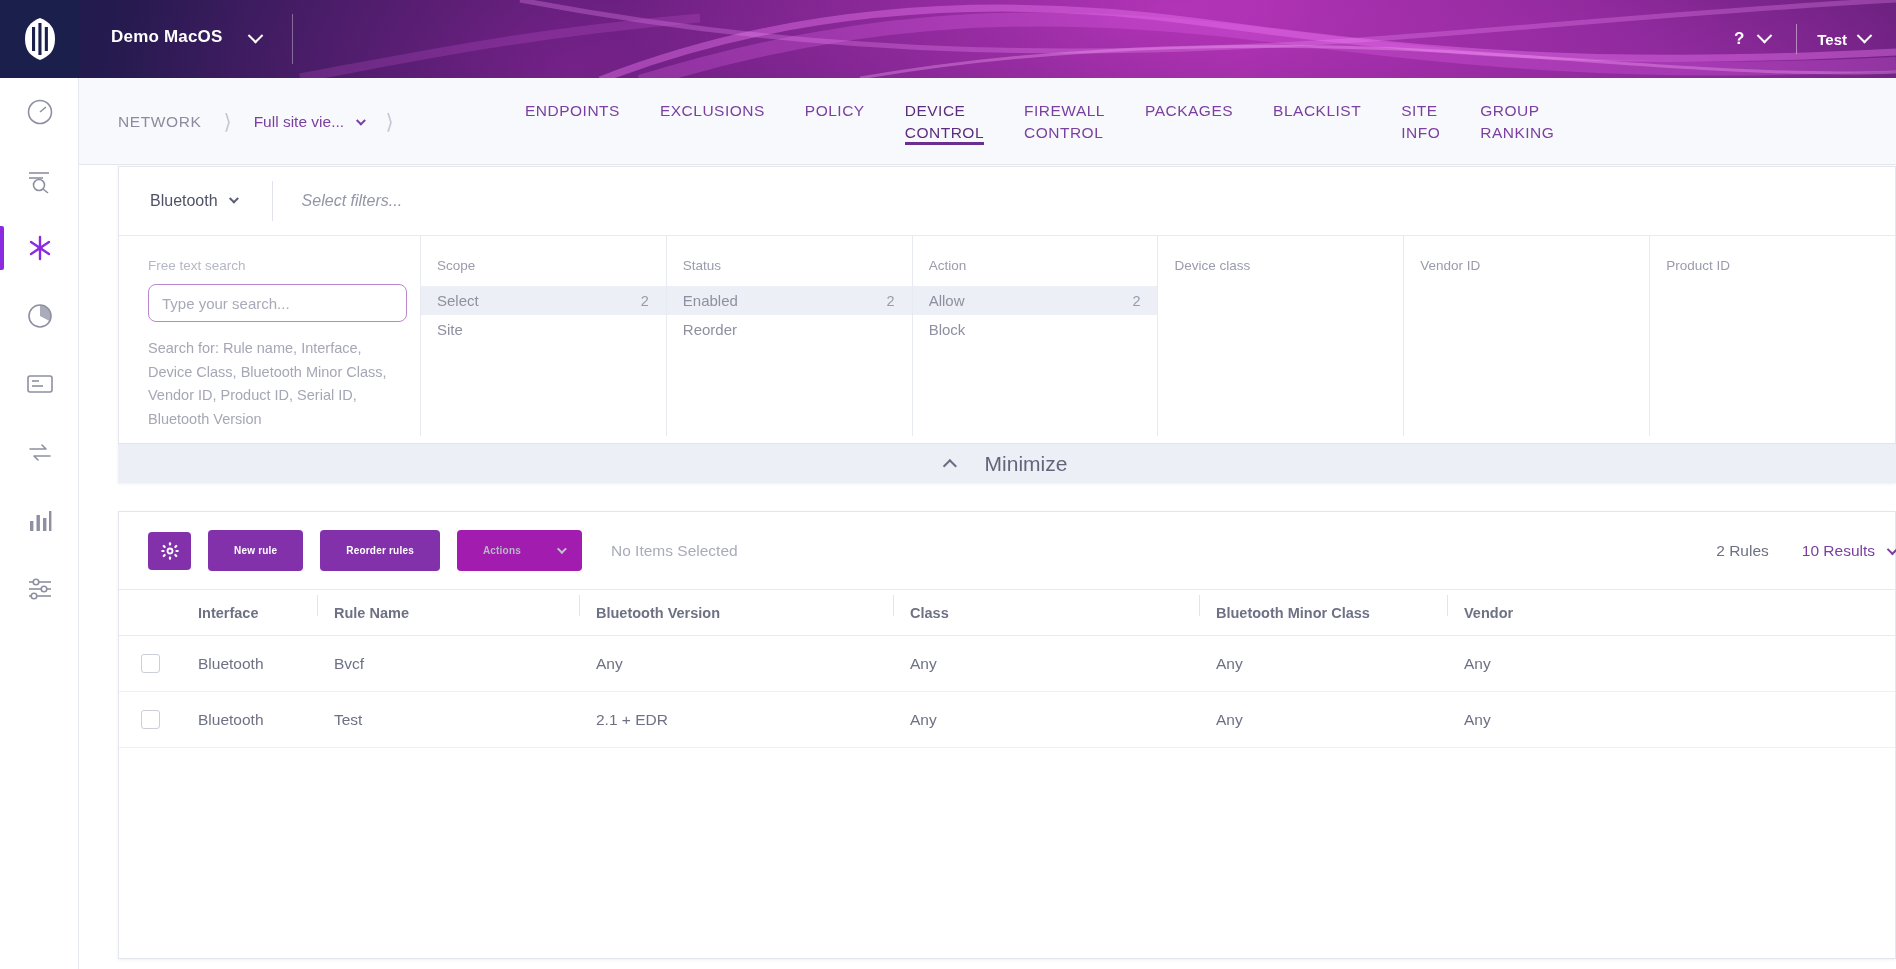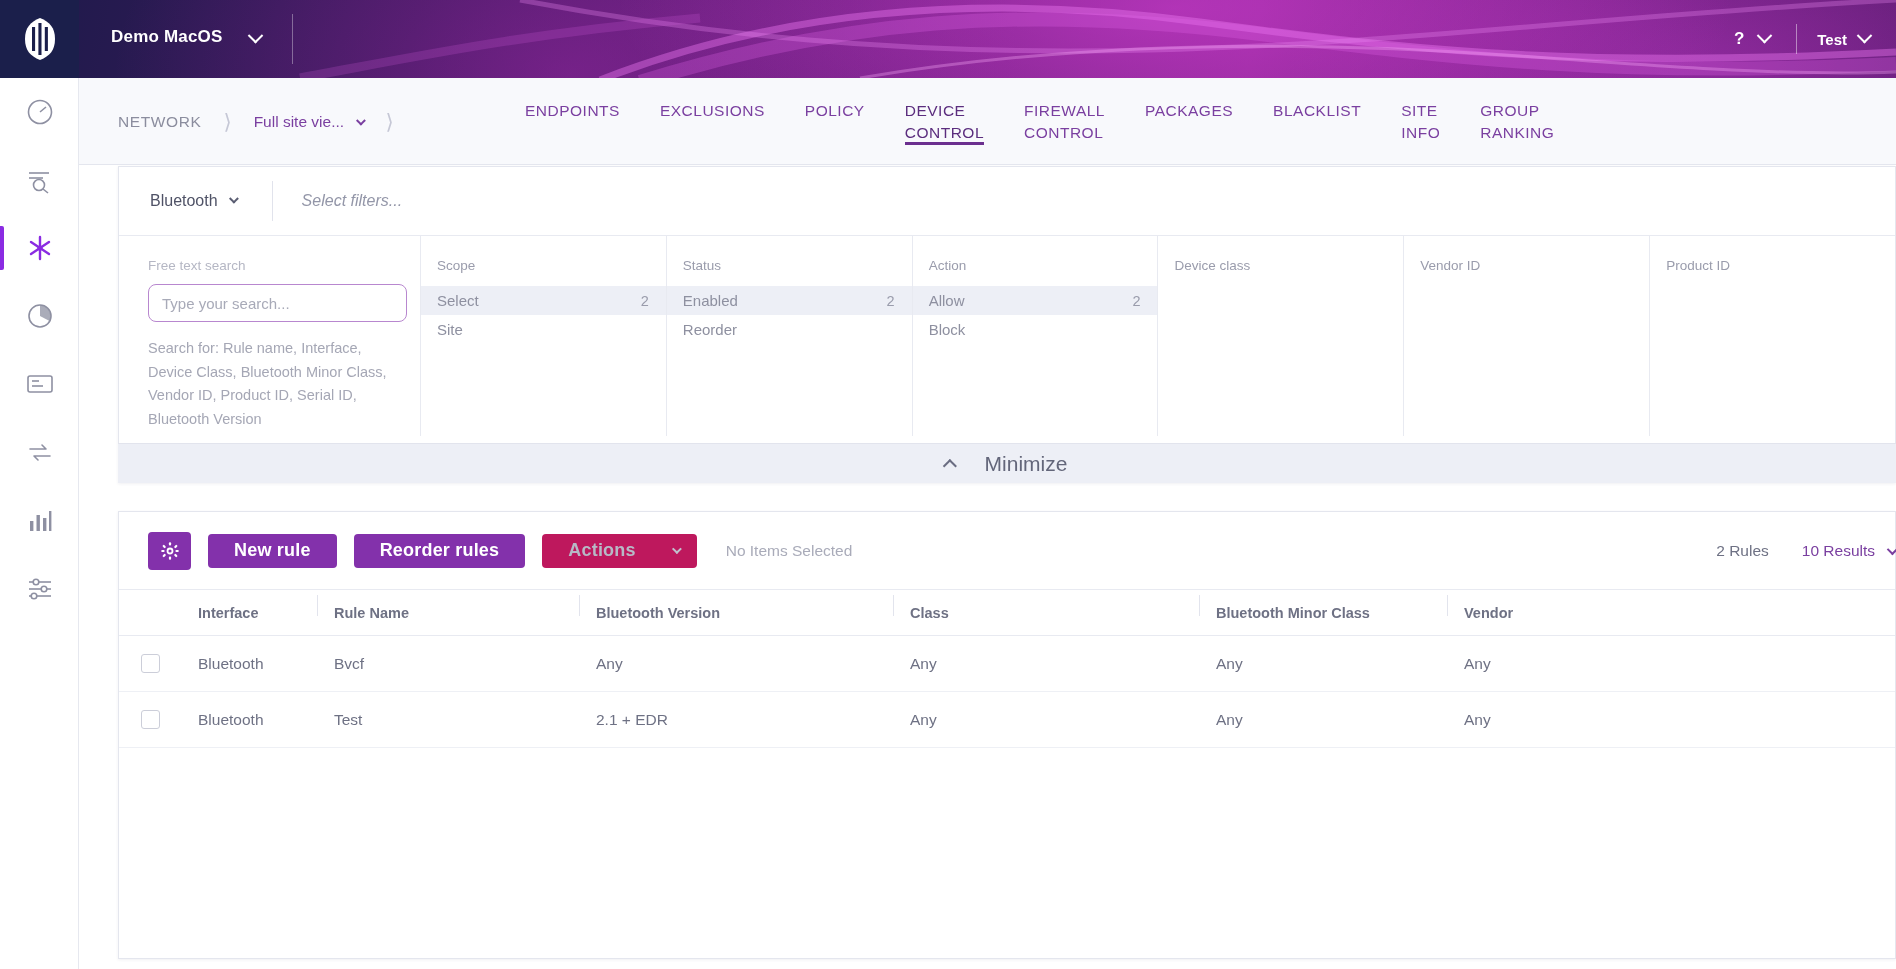--- a/index.html
+++ b/index.html
@@ -122,26 +122,26 @@
   .caret-up { width: 10px; height: 10px; border-left: 2px solid #6a6d82; border-top: 2px solid #6a6d82; transform: rotate(45deg) translateY(3px); }
 
   
   .table-card { left: 118px; top: 511px; width: 1778px; height: 448px; }
   .toolbar { height: 77px; display: flex; align-items: center; padding-left: 29px; }
   .gear-btn {
     width: 43px; height: 38px; background: #8331ab; border-radius: 4px;
     display: flex; align-items: center; justify-content: center; cursor: pointer;
   }
   .btn {
-    height: 34px; background: #8331ab; color: #fff; border: none; border-radius: 4px;
-    font-size: 18px; font-family: "Liberation Sans", sans-serif; font-weight: bold;
+    height: 41px; background: #8331ab; color: #fff; border: none; border-radius: 4px;
+    font-size: 10px; font-family: "Liberation Sans", sans-serif; font-weight: bold;
     padding: 0 26px; margin-left: 17px; cursor: pointer; letter-spacing: .2px;
   }
   .btn.disabled {
-    background: #be185d; color: #b7b9c6; display: flex; align-items: center; gap: 36px;
+    background: #a21caf; color: #b7b9c6; display: flex; align-items: center; gap: 36px;
     padding: 0 18px 0 26px; font-weight: bold;
   }
   .btn.disabled .chevd { width: 7px; height: 7px; border-right: 2px solid #c0c2ce; border-bottom: 2px solid #c0c2ce; transform: rotate(45deg) translateY(-2px); }
   .sel-text { margin-left: 29px; font-size: 15.5px; color: #a9abb9; }
   .tool-right { margin-left: auto; display: flex; align-items: center; padding-right: 0; }
   .rules-cnt { font-size: 15.5px; color: #6e7184; }
   .results {
     margin-left: 33px; font-size: 15.5px; color: #7a3fa0; display: flex; align-items: center; gap: 12px; cursor: pointer;
   }
   .results .chevd { width: 8px; height: 8px; border-right: 2px solid #7a3fa0; border-bottom: 2px solid #7a3fa0; transform: rotate(45deg) translateY(-2px); }

